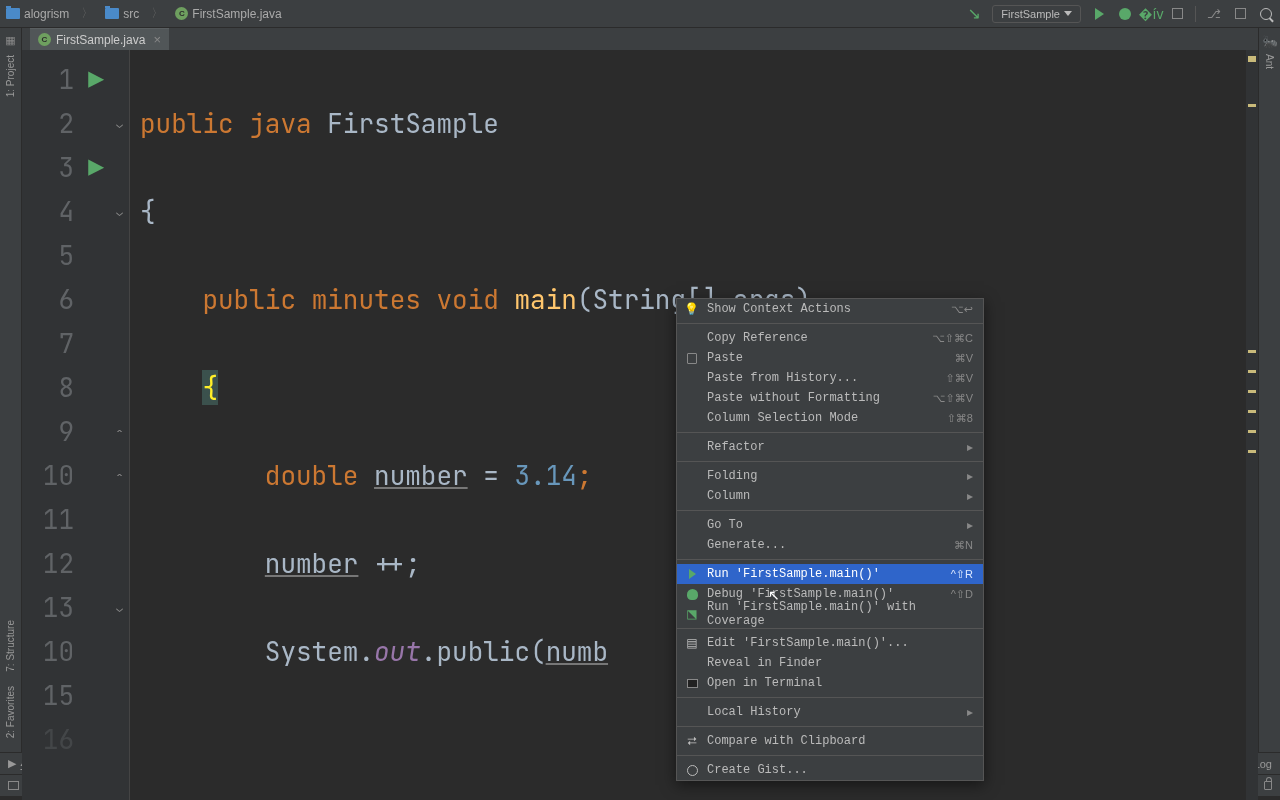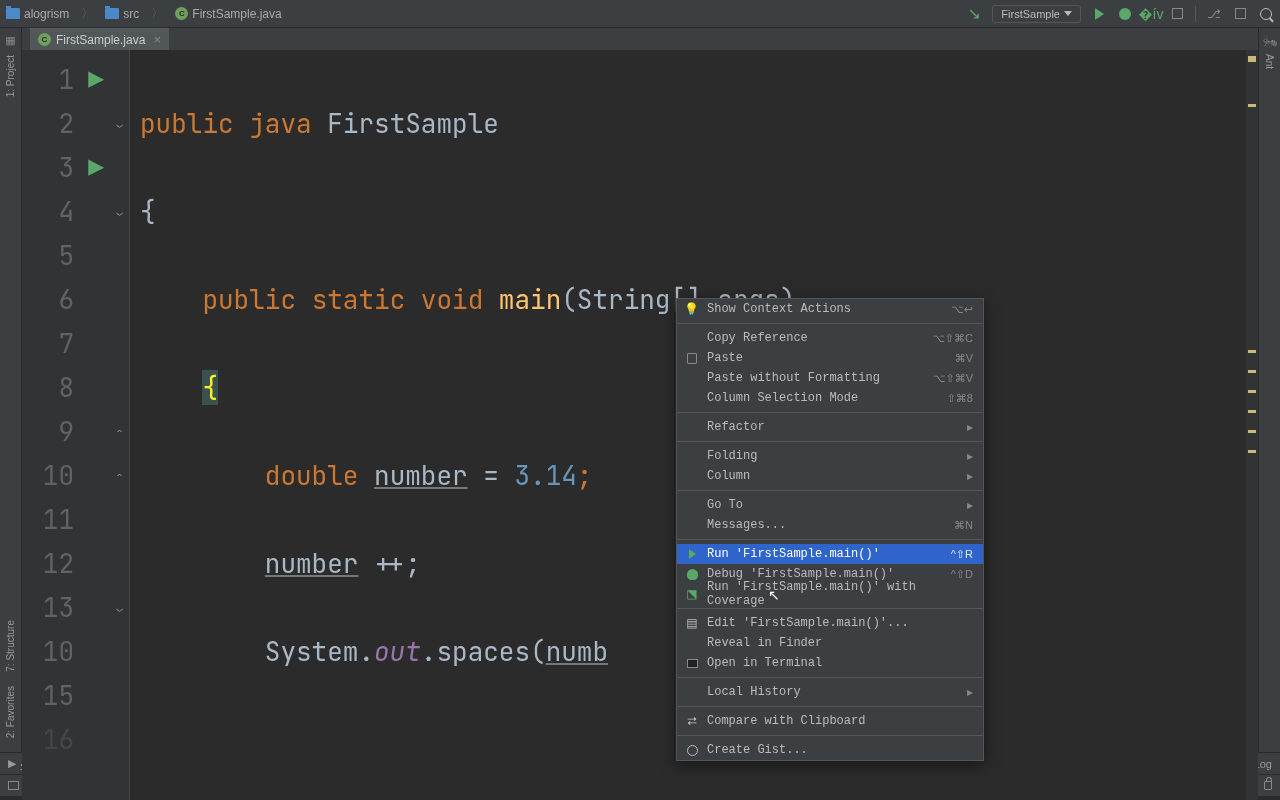--- a/index.html
+++ b/index.html
@@ -306,25 +306,25 @@
           <div class="fold-mark">&nbsp;</div>
         <div class="fold-mark">⌃</div>
         <div class="fold-mark">⌃</div>
         <div class="fold-mark">&nbsp;</div>
           <div class="fold-mark">&nbsp;</div>
         <div class="fold-mark">⌄</div>
       </div>
       <div class="code">
 <div><span class="kw">public</span> <span class="kw">java</span> <span class="ident">FirstSample</span></div>
 <div><span class="ident">{</span></div>
-<div>    <span class="kw">public</span> <span class="kw">static</span> <span class="kw">void</span> <span class="method">main</span><span class="ident">(String[] args)</span></div>
+<div>    <span class="kw">public</span> <span class="kw">minutes</span> <span class="kw">void</span> <span class="method">main</span><span class="ident">(String[] args)</span></div>
 <div>    <span class="hl-brace">{</span></div>
 <div>        <span class="kw">double</span> <span class="ident underline-var">number</span><span class="ident"> = </span><span class="num">3.14</span><span class="kw">;</span></div>
 <div>        <span class="ident underline-var">number</span><span class="ident"> ++;</span></div>
-<div>        <span class="ident">System.</span><span class="field">out</span><span class="ident">.spaces(</span><span class="ident underline-var">numb</span></div>
+<div>        <span class="ident">System.</span><span class="field">out</span><span class="ident">.public(</span><span class="ident underline-var">numb</span></div>
 <div>&nbsp;</div>
 
 
 
 
 
 
 
 
       </div>
@@ -362,20 +362,25 @@
     </div>
   <div class="menu-item">
       <span class="mi-icon">
         <span class="mi-clip"></span>
       </span>
       <span class="mi-label">Paste</span>
       <span class="mi-shortcut">⌘V</span>
     </div>
   <div class="menu-item">
       <span class="mi-icon"></span>
+      <span class="mi-label">Paste from History...</span>
+      <span class="mi-shortcut">⇧⌘V</span>
+    </div>
+  <div class="menu-item">
+      <span class="mi-icon"></span>
       <span class="mi-label">Paste without Formatting</span>
       <span class="mi-shortcut">⌥⇧⌘V</span>
     </div>
   <div class="menu-item">
       <span class="mi-icon"></span>
       <span class="mi-label">Column Selection Mode</span>
       <span class="mi-shortcut">⇧⌘8</span>
     </div>
   <div class="menu-sep"></div>
   <div class="menu-item">
@@ -395,21 +400,21 @@
       <span class="mi-arrow">▸</span>
     </div>
   <div class="menu-sep"></div>
   <div class="menu-item">
       <span class="mi-icon"></span>
       <span class="mi-label">Go To</span>
       <span class="mi-arrow">▸</span>
     </div>
   <div class="menu-item">
       <span class="mi-icon"></span>
-      <span class="mi-label">Messages...</span>
+      <span class="mi-label">Generate...</span>
       <span class="mi-shortcut">⌘N</span>
     </div>
   <div class="menu-sep"></div>
   <div class="menu-item selected">
       <span class="mi-icon">
         <span class="mi-play-green"></span>
       </span>
       <span class="mi-label">Run 'FirstSample.main()'</span>
       <span class="mi-shortcut">^⇧R</span>
     </div>

